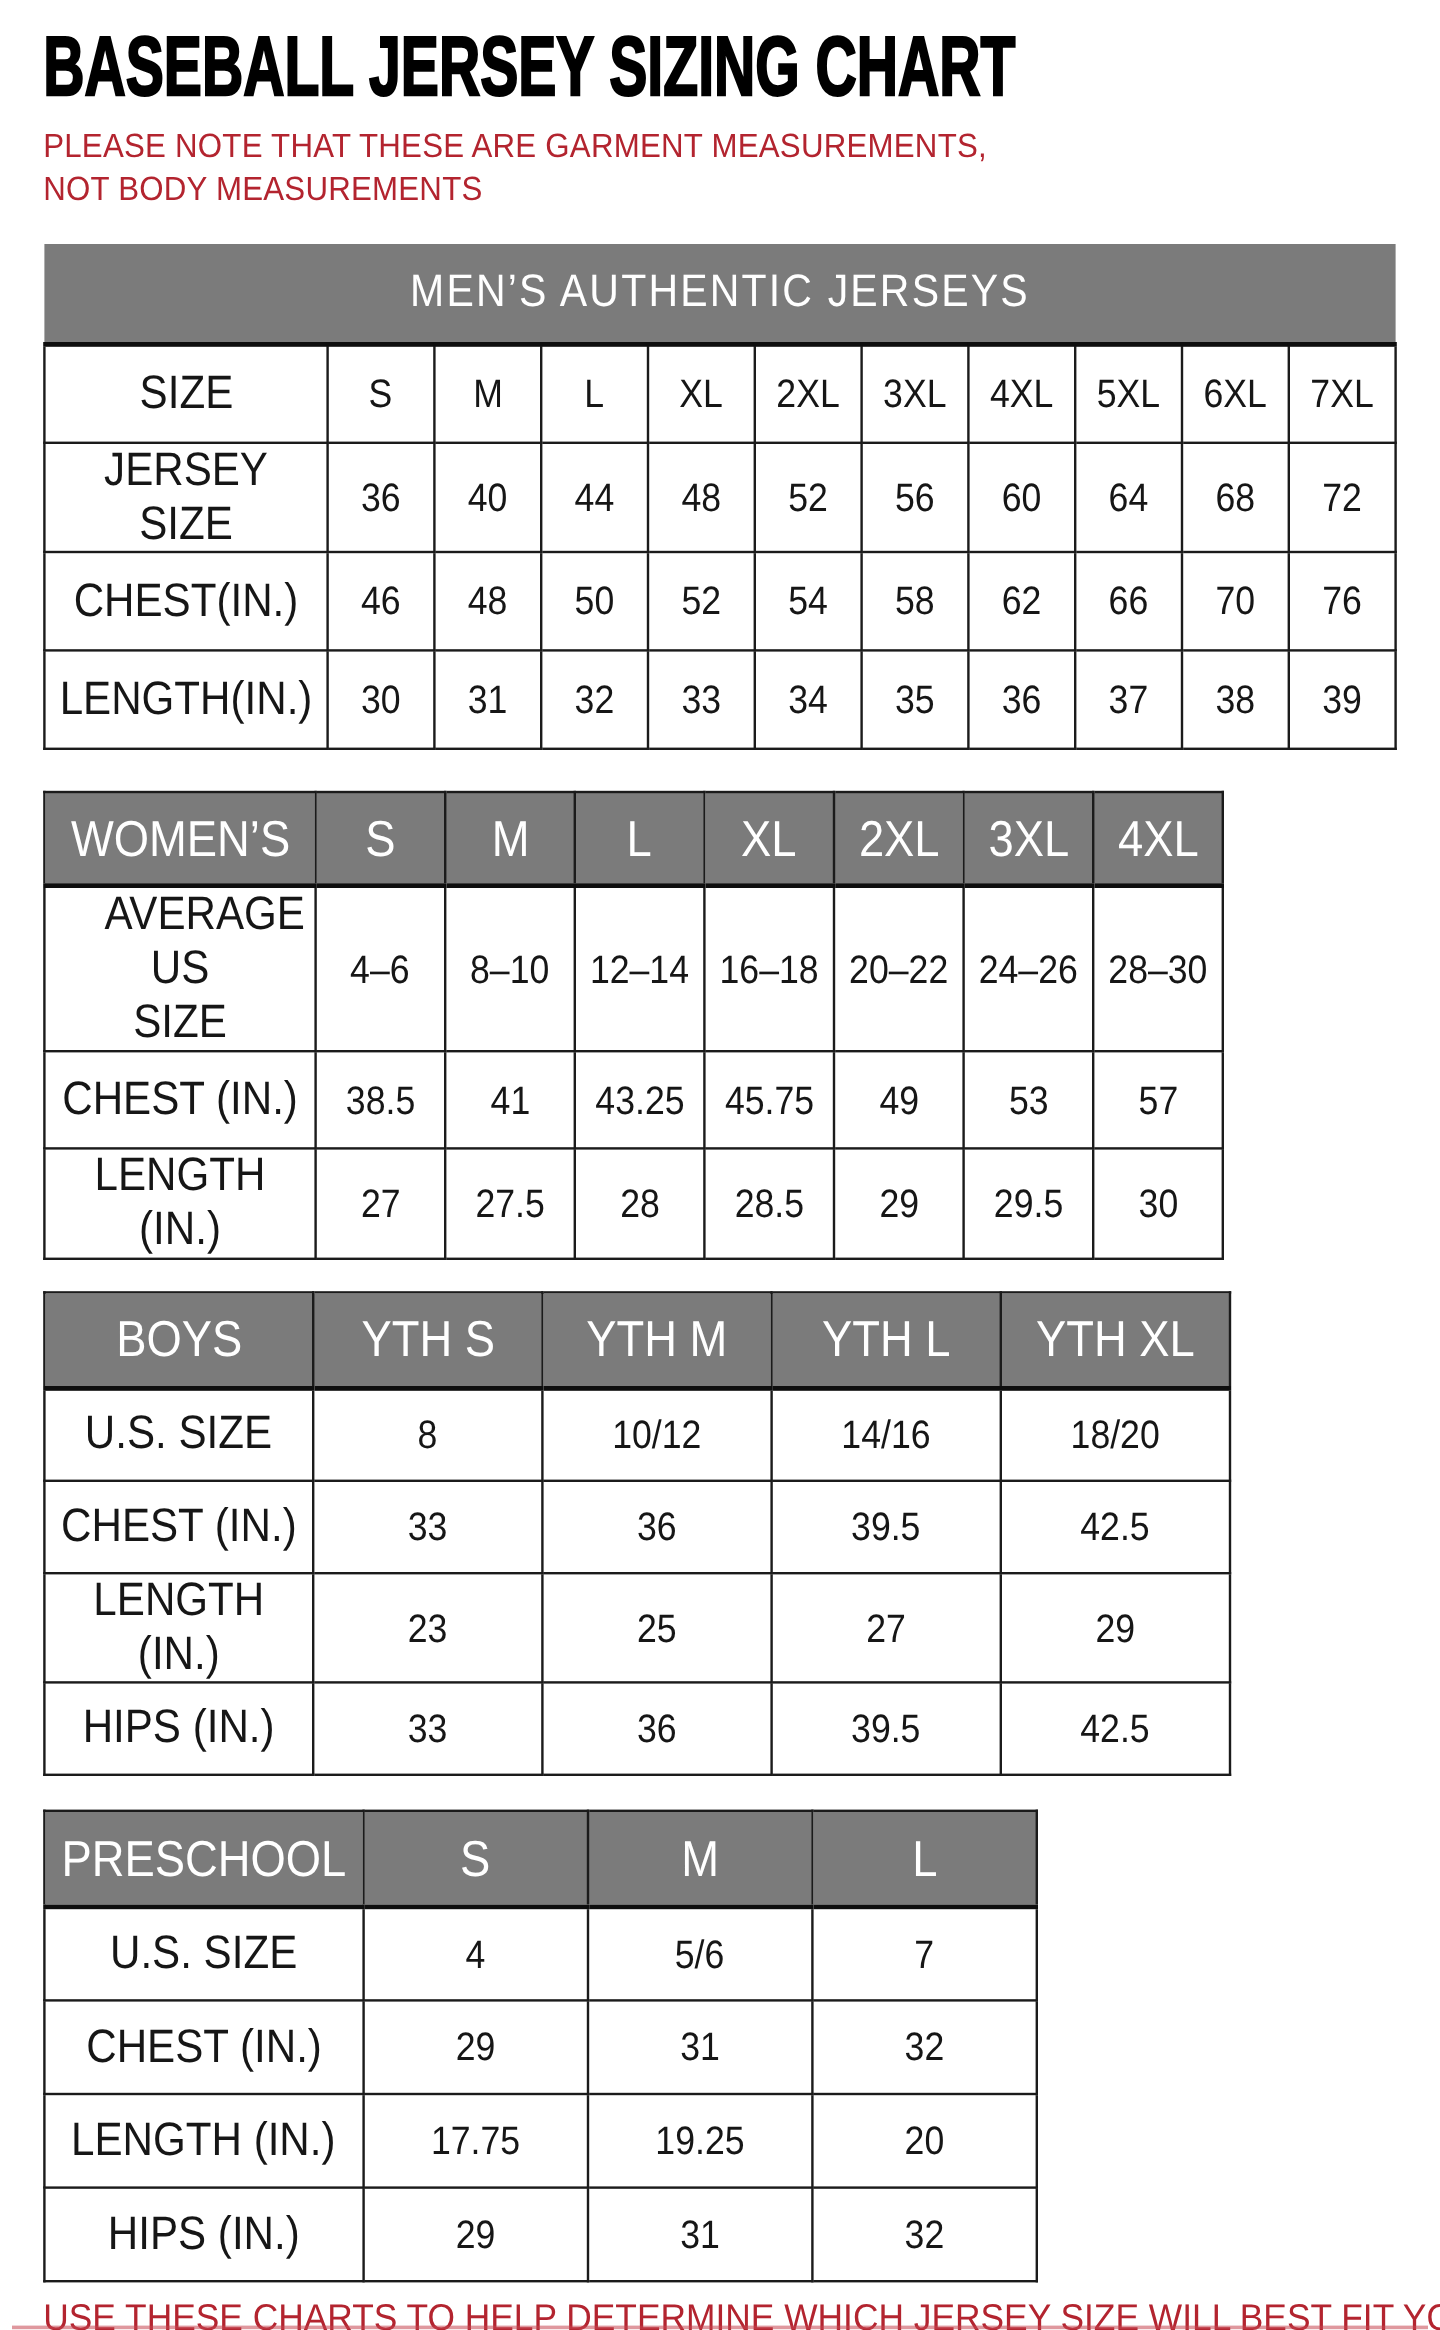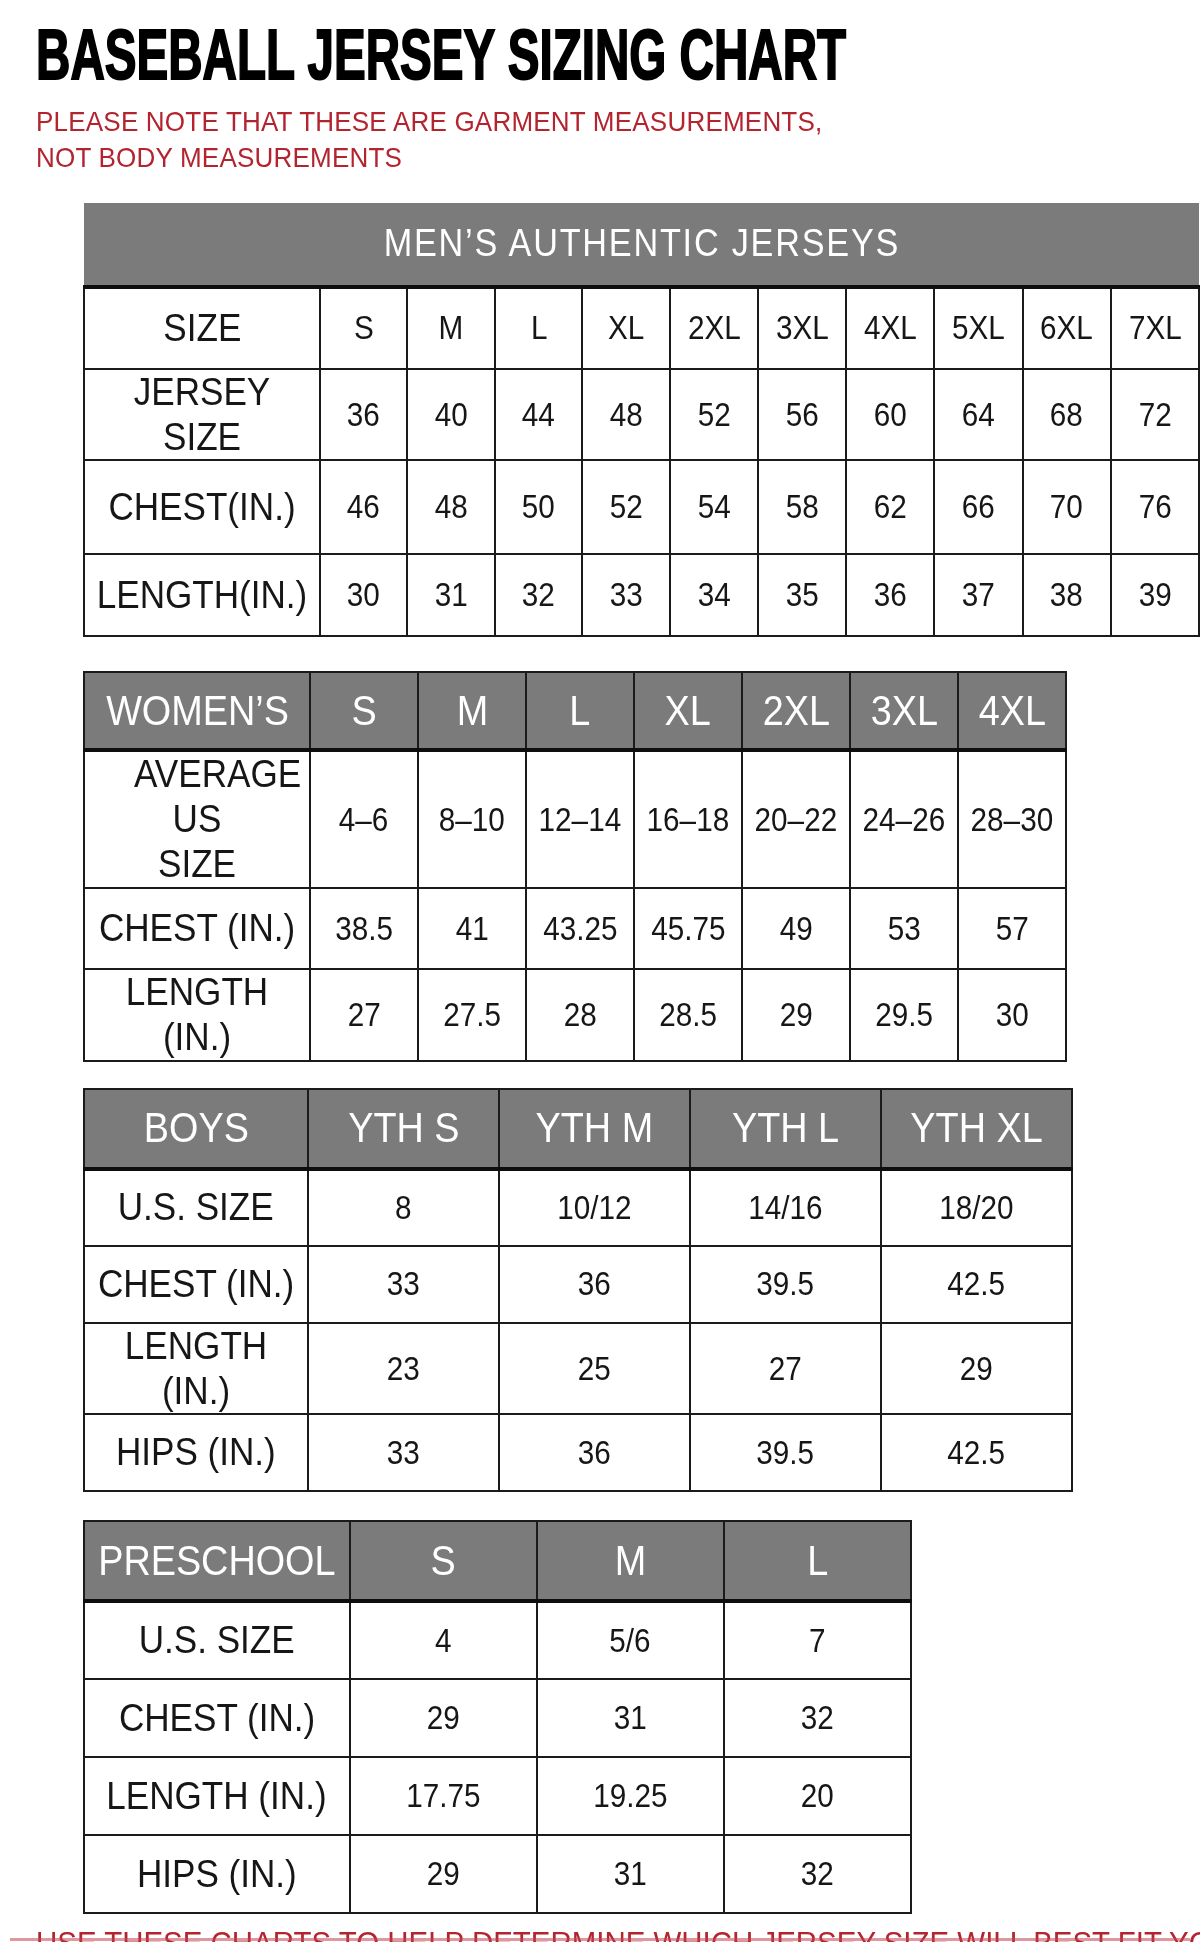--- a/index.html
+++ b/index.html
@@ -24,21 +24,21 @@
     transform: scaleX(0.93); transform-origin: left top;
     letter-spacing: 0.2px;
   }
 
   .tbl-host { }
   .tbl-host.t0 { margin-top: 26px; }
   .tbl-host.t1 { margin-top: 34px; }
   .tbl-host.t2 { margin-top: 26px; }
   .tbl-host.t3 { margin-top: 28px; border-radius: 15px; }
 
-  table.sz { border-collapse: collapse; table-layout: fixed; margin-left: 47px; }
+  table.sz { border-collapse: collapse; table-layout: fixed; }
   .sz td, .sz th {
     border: 2px solid #1B1B1B;
     text-align: center; vertical-align: middle;
     padding: 0; font-weight: normal; color: #161616;
     overflow: hidden;
   }
   .sz td.lbl { font-size: 39px; }
   .sz td.val { font-size: 33px; }
 
   
@@ -120,21 +120,21 @@
             <td class="val"><span class="cx">40</span></td>
             <td class="val"><span class="cx">44</span></td>
             <td class="val"><span class="cx">48</span></td>
             <td class="val"><span class="cx">52</span></td>
             <td class="val"><span class="cx">56</span></td>
             <td class="val"><span class="cx">60</span></td>
             <td class="val"><span class="cx">64</span></td>
             <td class="val"><span class="cx">68</span></td>
             <td class="val"><span class="cx">72</span></td>
           </tr>
-          <tr style="height: 94px;">
+          <tr style="height: 82px;">
             <td class="lbl"><span class="cx">CHEST(IN.)</span></td>
             <td class="val"><span class="cx">46</span></td>
             <td class="val"><span class="cx">48</span></td>
             <td class="val"><span class="cx">50</span></td>
             <td class="val"><span class="cx">52</span></td>
             <td class="val"><span class="cx">54</span></td>
             <td class="val"><span class="cx">58</span></td>
             <td class="val"><span class="cx">62</span></td>
             <td class="val"><span class="cx">66</span></td>
             <td class="val"><span class="cx">70</span></td>

